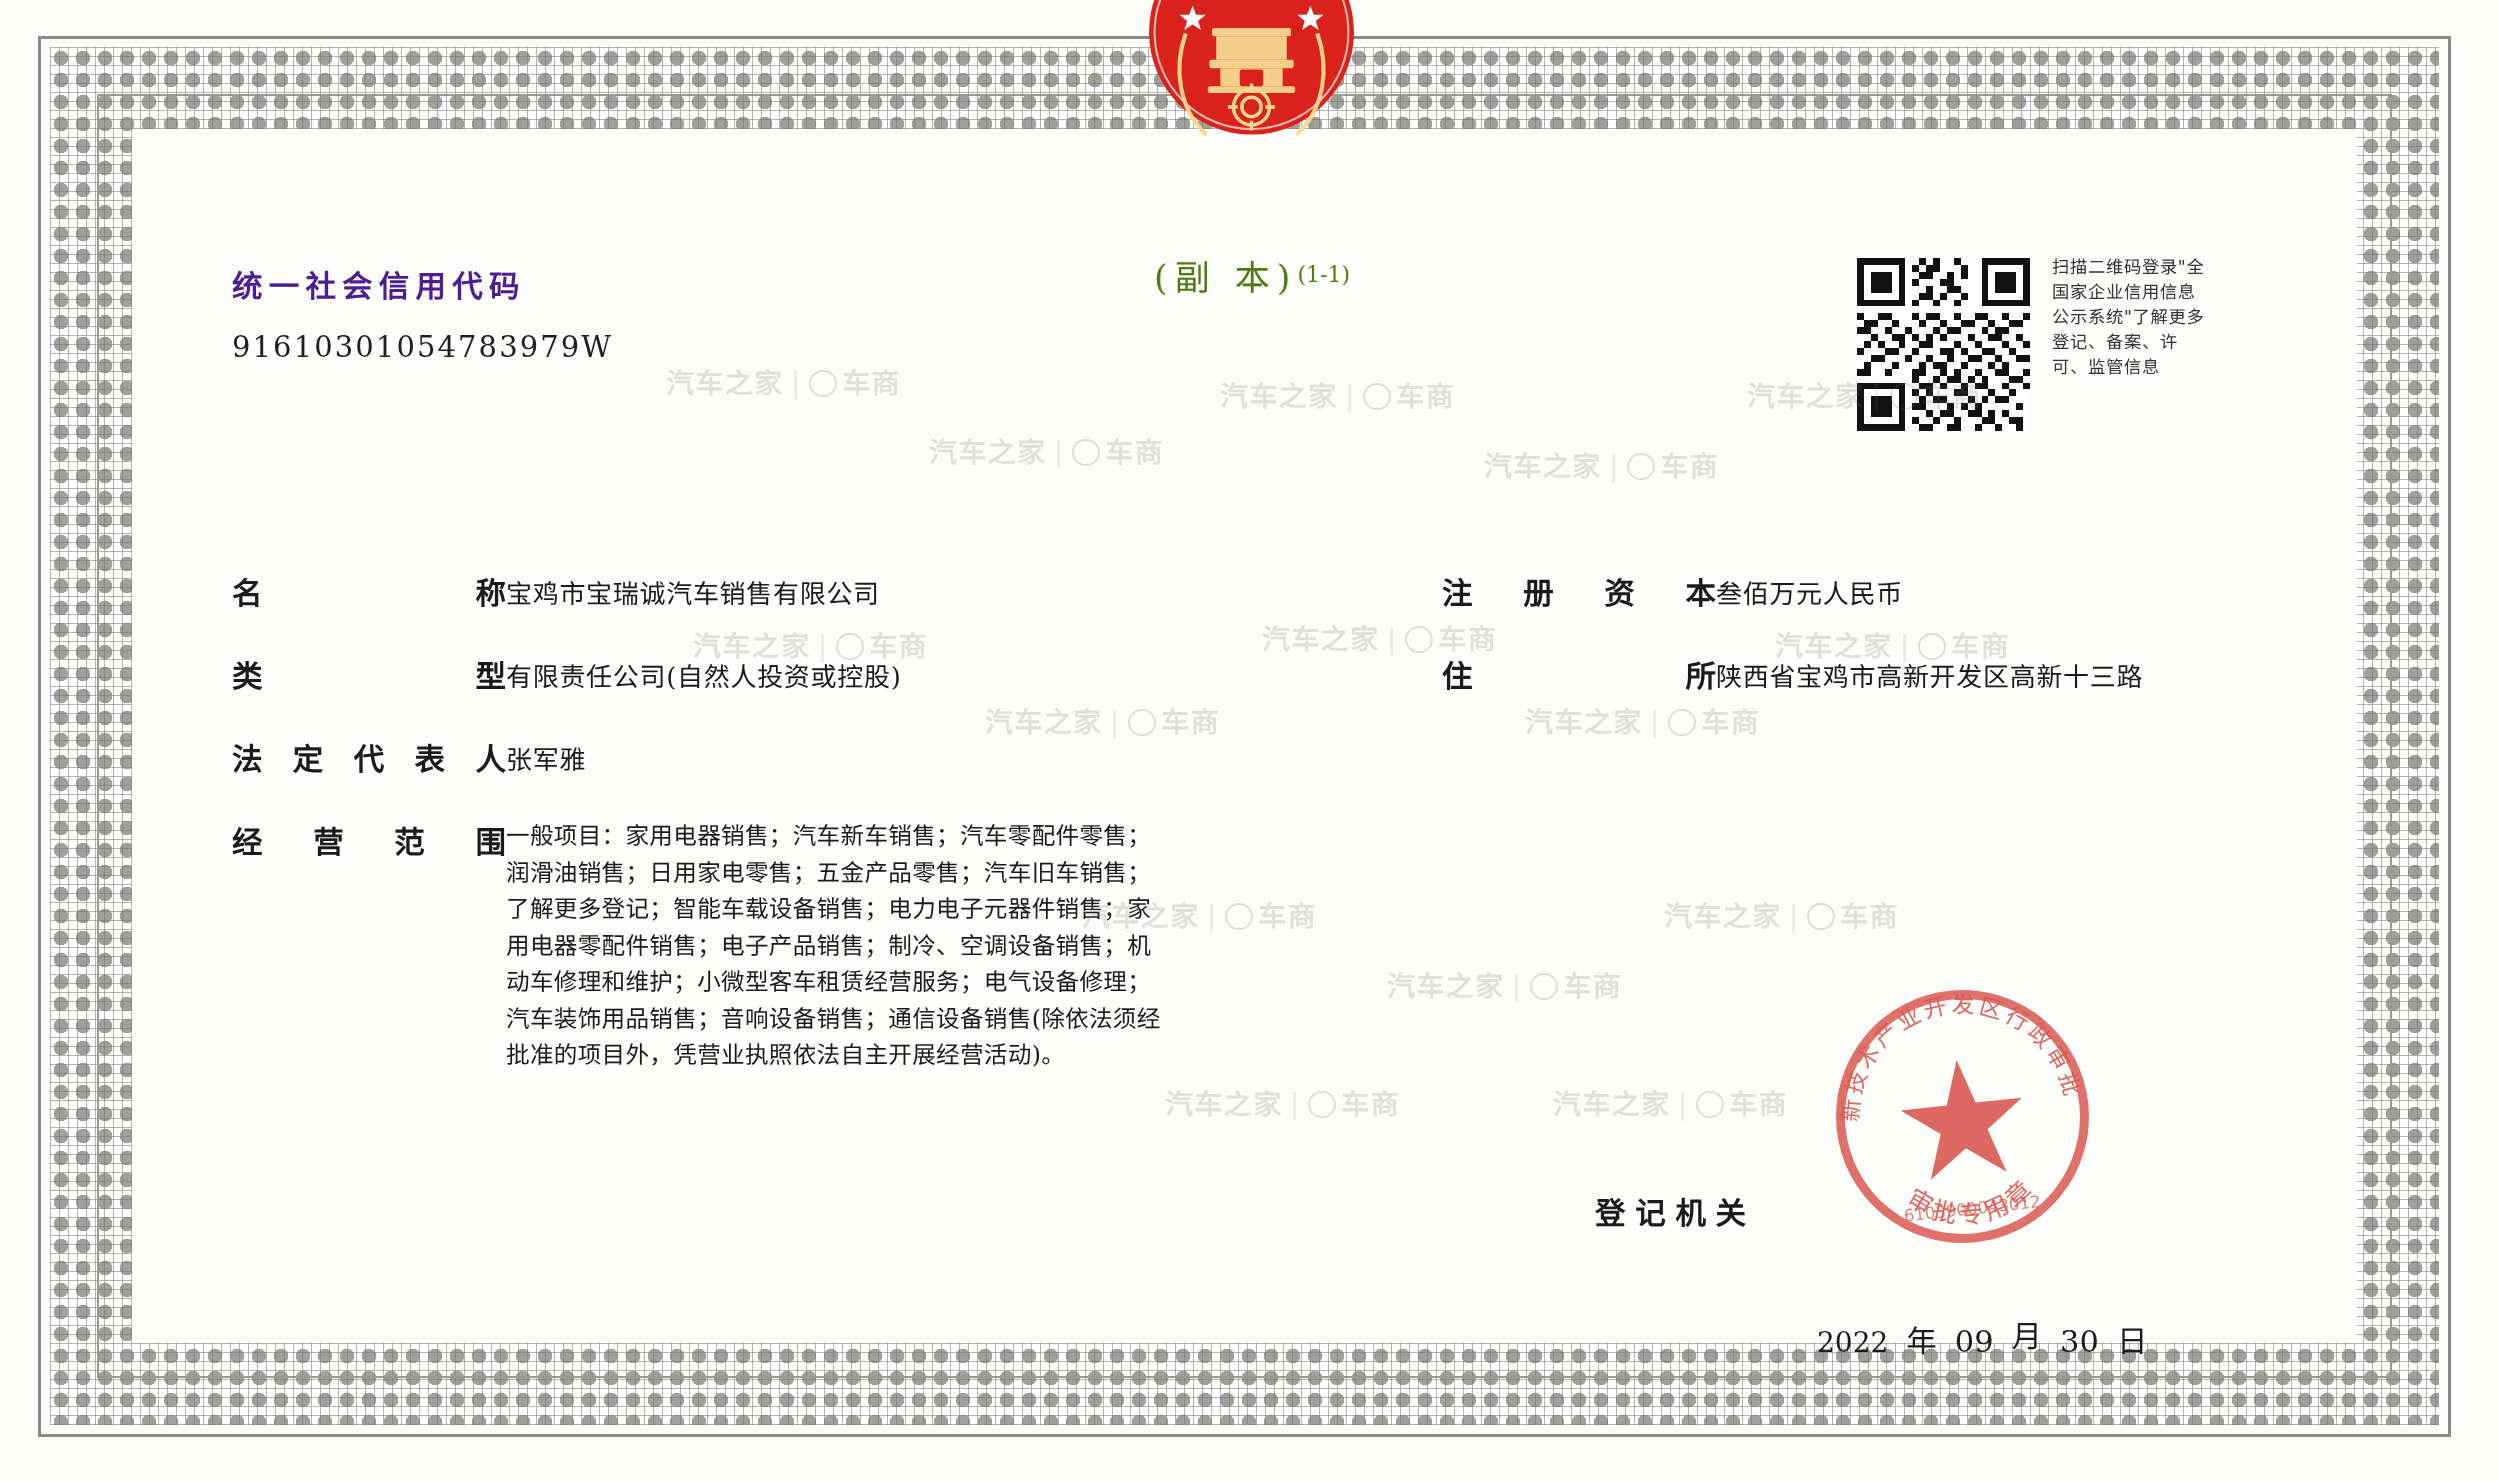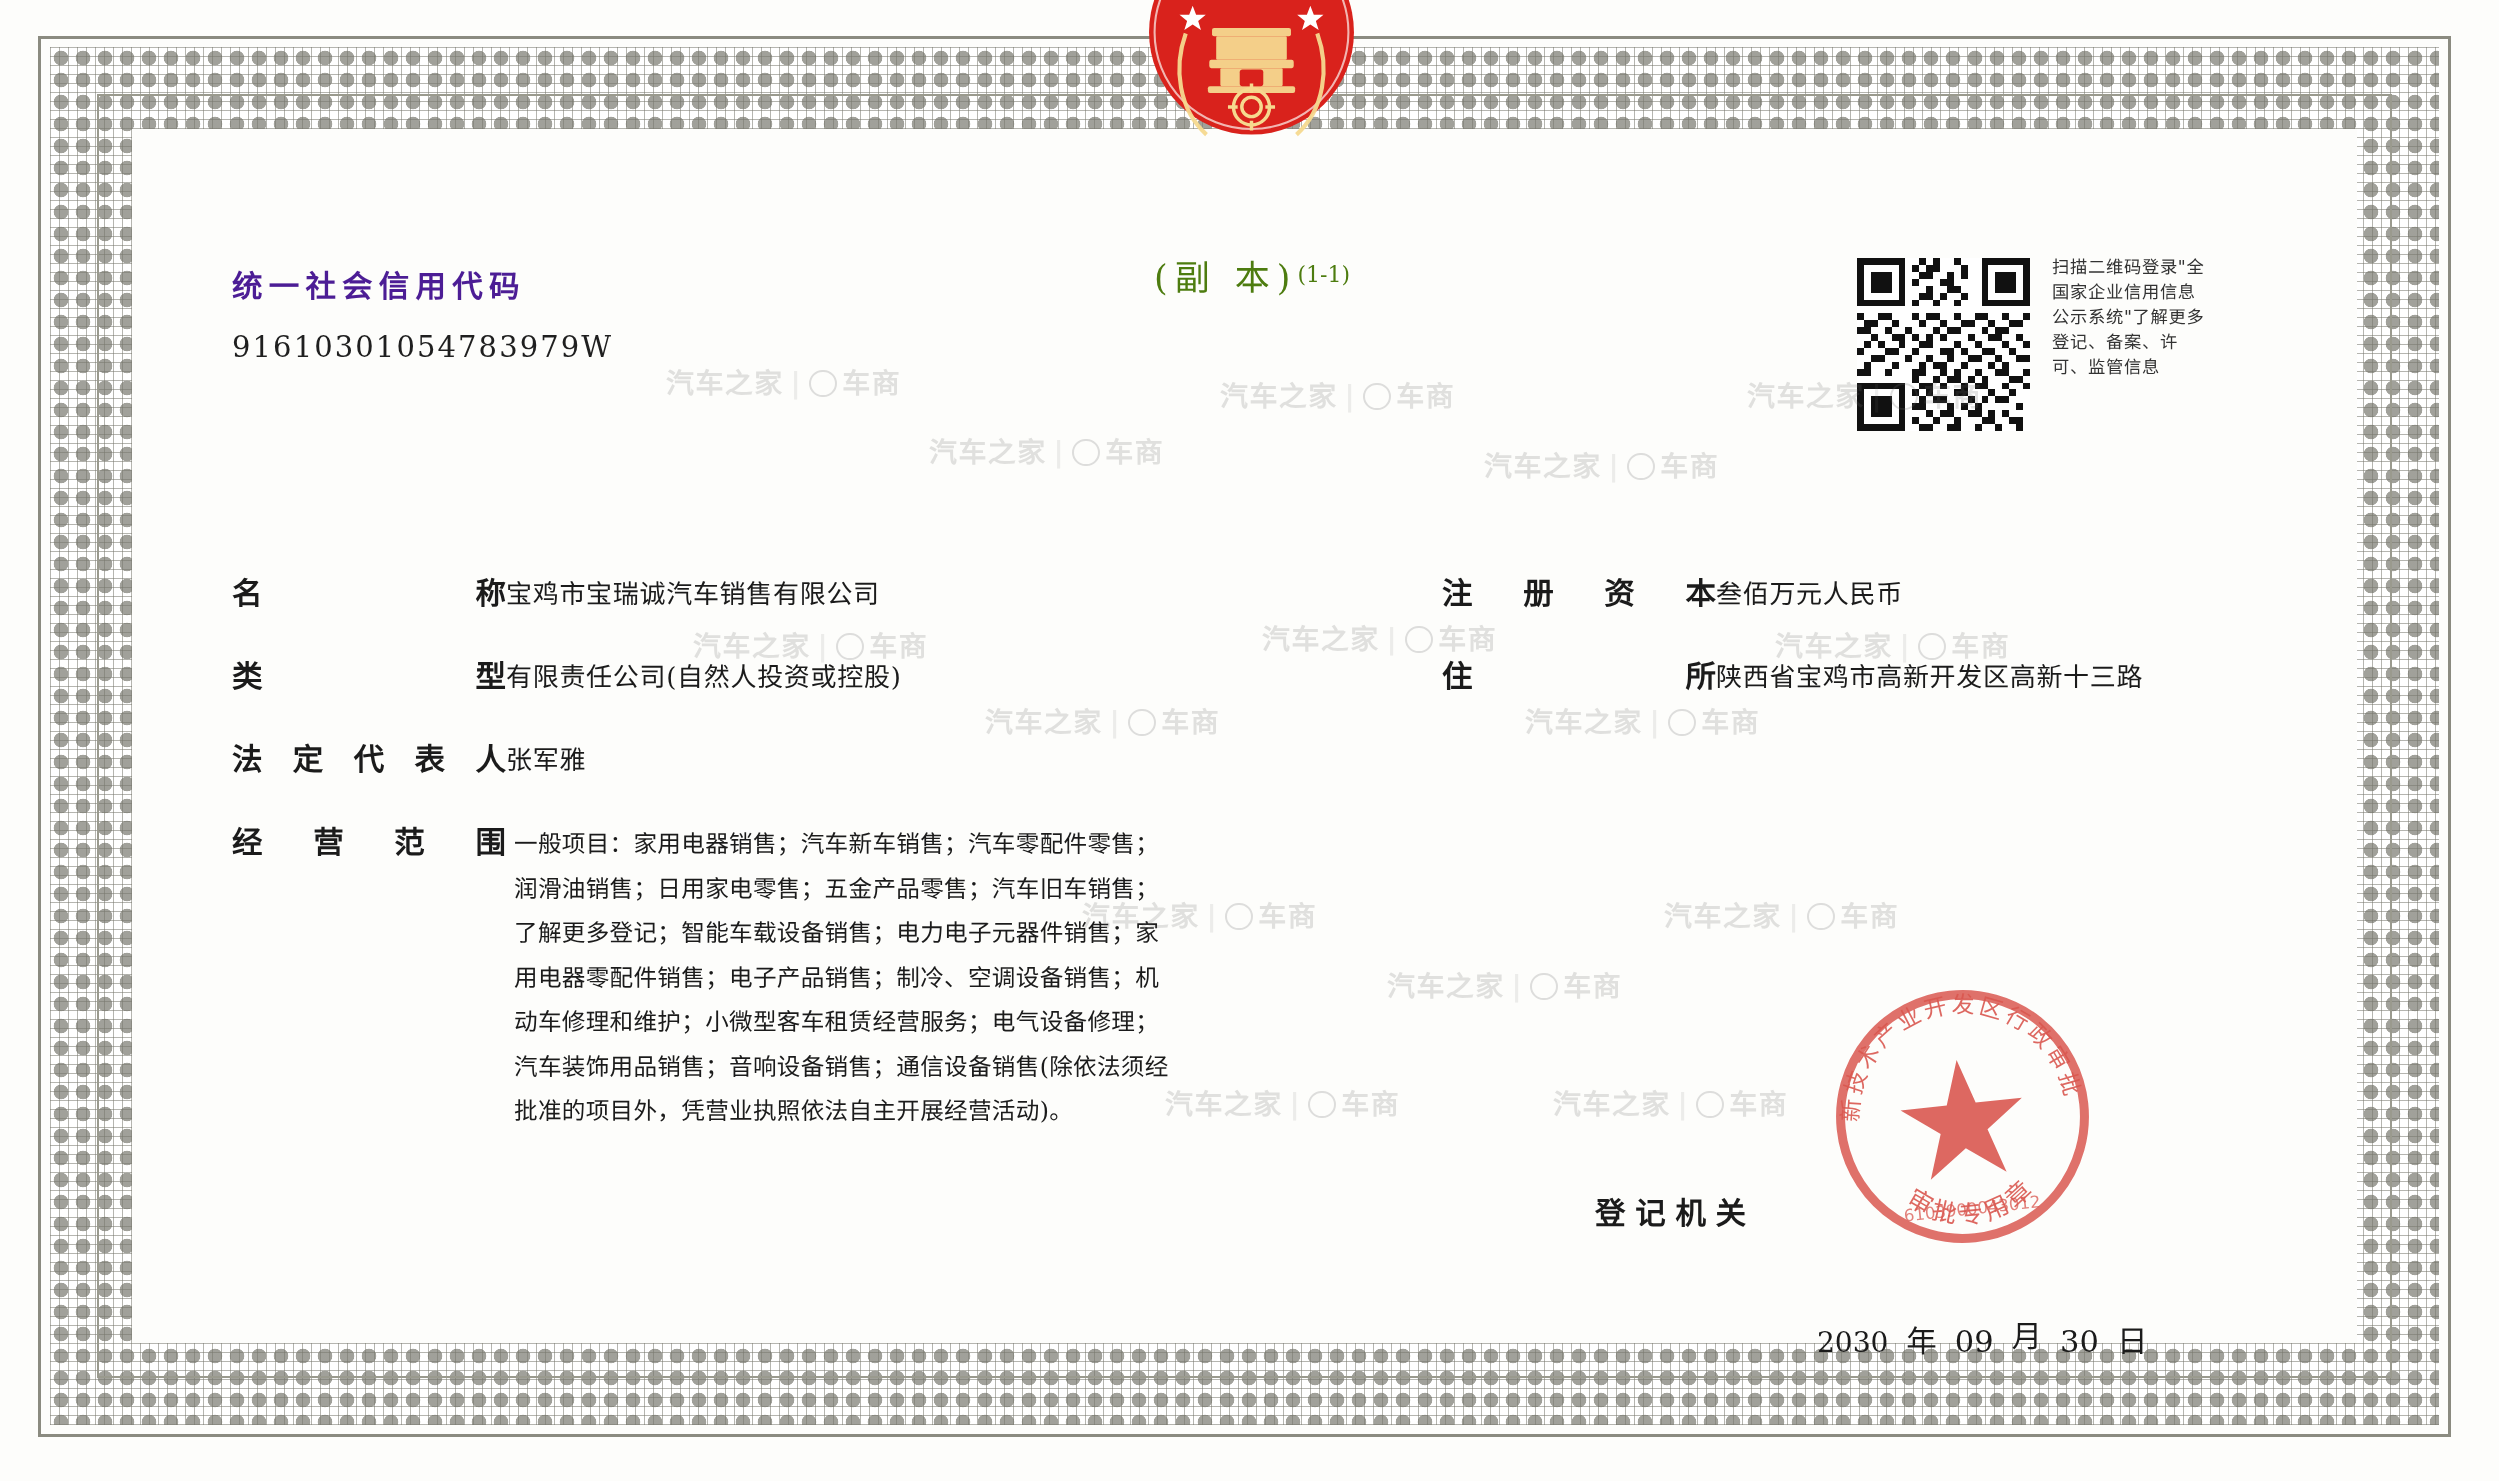--- a/index.html
+++ b/index.html
@@ -178,21 +178,21 @@
   }
   .val-sm { font-size: 23.6px; }
   .scope {
     font-family: "DejaVu Serif", "Liberation Serif", serif;
     font-size: 23.6px;
     line-height: 1.55;
     color: #1b1b1b;
     letter-spacing: 0.3px;
     max-width: 853px;
   }
-  .scope p { margin: 8px; }
+  .scope p { margin: 0; }
 
   
   .registry {
     position: absolute;
     left: 1595px; top: 1189px;
     font-family: "DejaVu Serif", "Liberation Serif", serif;
     font-size: 30.5px;
     font-weight: 700;
     color: #1b1b1b;
     letter-spacing: 9.7px;
@@ -514,21 +514,21 @@
         <textPath href="#sealArcTop" startOffset="50%" text-anchor="middle">宝鸡高新技术产业开发区行政审批服务局</textPath>
       </text>
       <text font-family="'DejaVu Serif','Liberation Serif',serif" font-size="36" fill="#d2342b" opacity=".9" letter-spacing="6">
         <textPath href="#sealArcBottom" startOffset="50%" text-anchor="middle">审批专用章</textPath>
       </text>
       <text x="210" y="352" text-anchor="middle" font-family="'DejaVu Sans','Liberation Sans',sans-serif" font-size="24" fill="#d2342b" opacity=".75">6103900043012</text>
     </svg>
   </div>
 
   <div class="date-line">
-    <span class="y">2030</span><span>年</span><span>09</span><span class="mo">月</span><span>30</span><span>日</span>
+    <span class="y">2022</span><span>年</span><span>09</span><span class="mo">月</span><span>30</span><span>日</span>
   </div>
 
   <div class="watermarks">
     <div class="wm" style="left:666px; top:361px;"><span>汽车之家</span><span class="bar">|</span><span class="circ"></span><span>车商</span></div>
     <div class="wm" style="left:929px; top:430px;"><span>汽车之家</span><span class="bar">|</span><span class="circ"></span><span>车商</span></div>
     <div class="wm" style="left:1220px; top:374px;"><span>汽车之家</span><span class="bar">|</span><span class="circ"></span><span>车商</span></div>
     <div class="wm" style="left:1484px; top:444px;"><span>汽车之家</span><span class="bar">|</span><span class="circ"></span><span>车商</span></div>
     <div class="wm" style="left:1747px; top:374px;"><span>汽车之家</span><span class="bar">|</span><span class="circ"></span><span>车商</span></div>
 
     <div class="wm" style="left:693px; top:624px;"><span>汽车之家</span><span class="bar">|</span><span class="circ"></span><span>车商</span></div>

